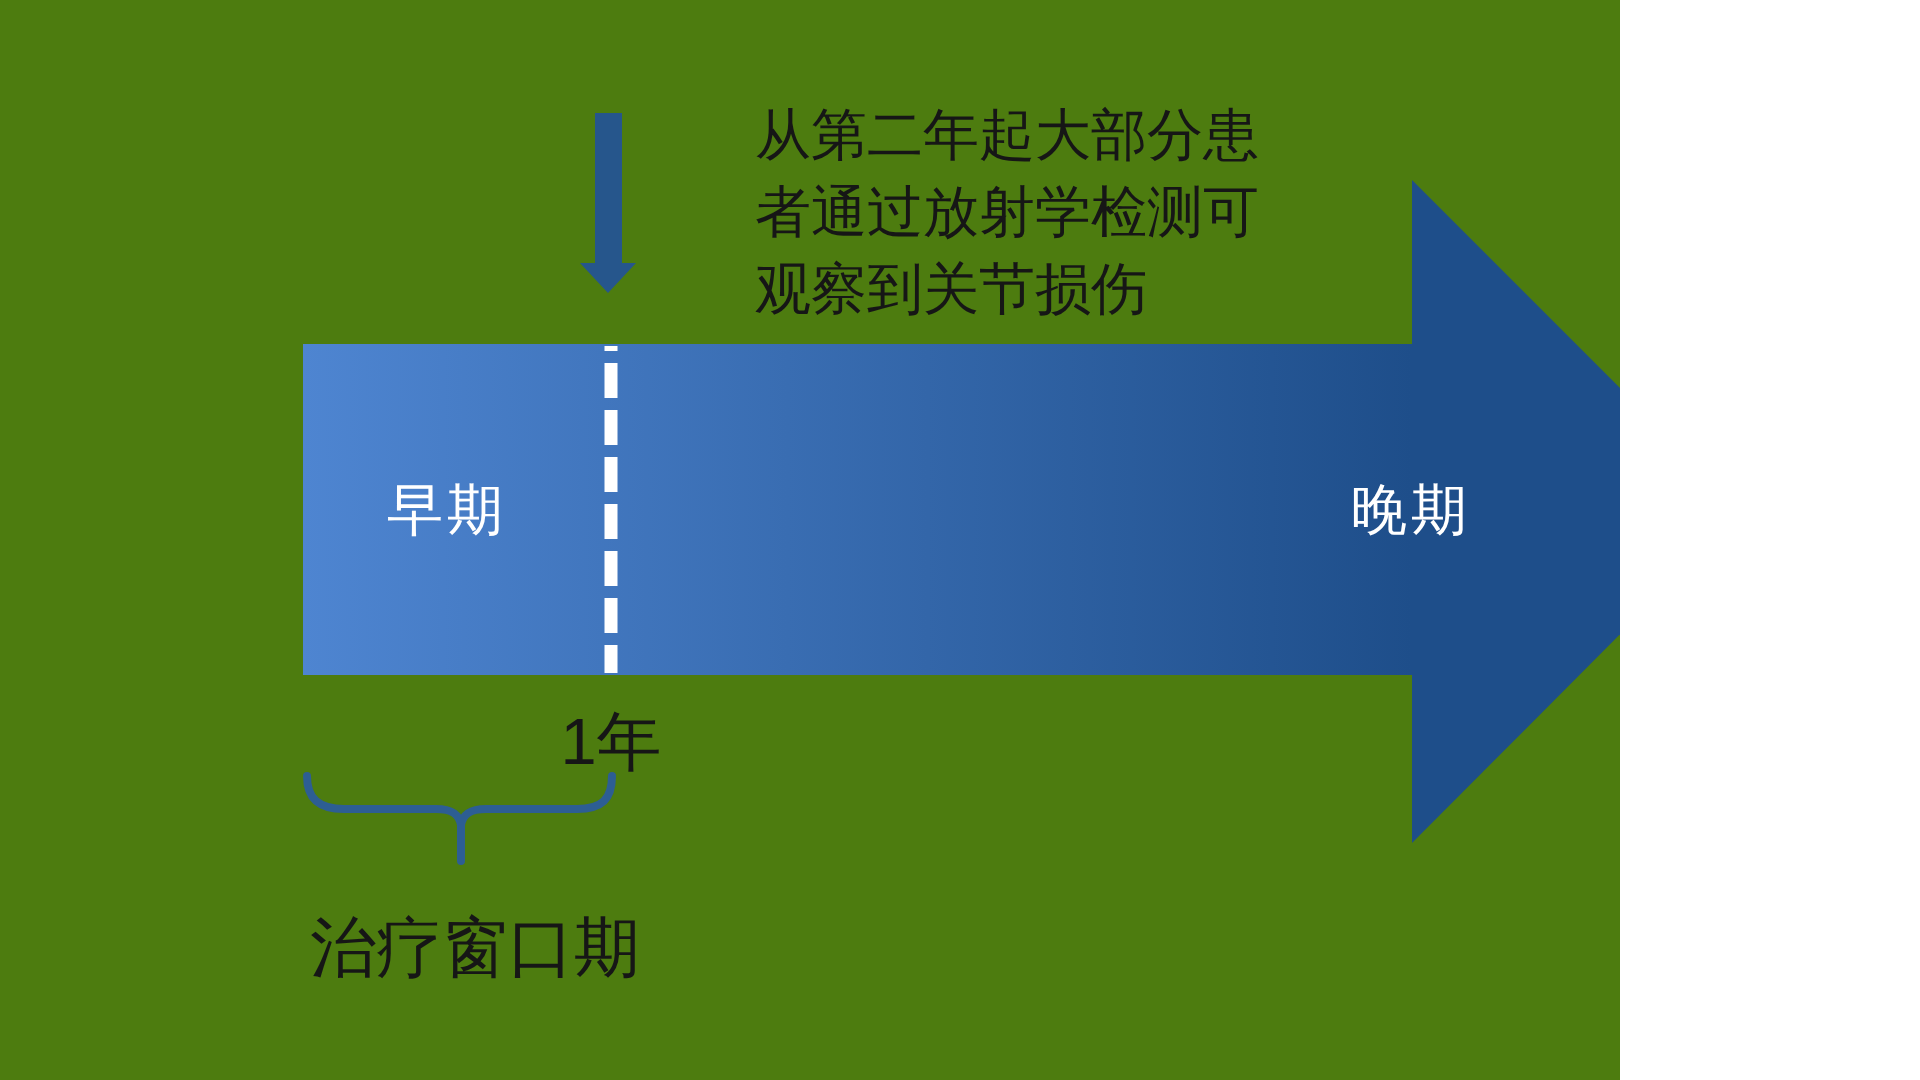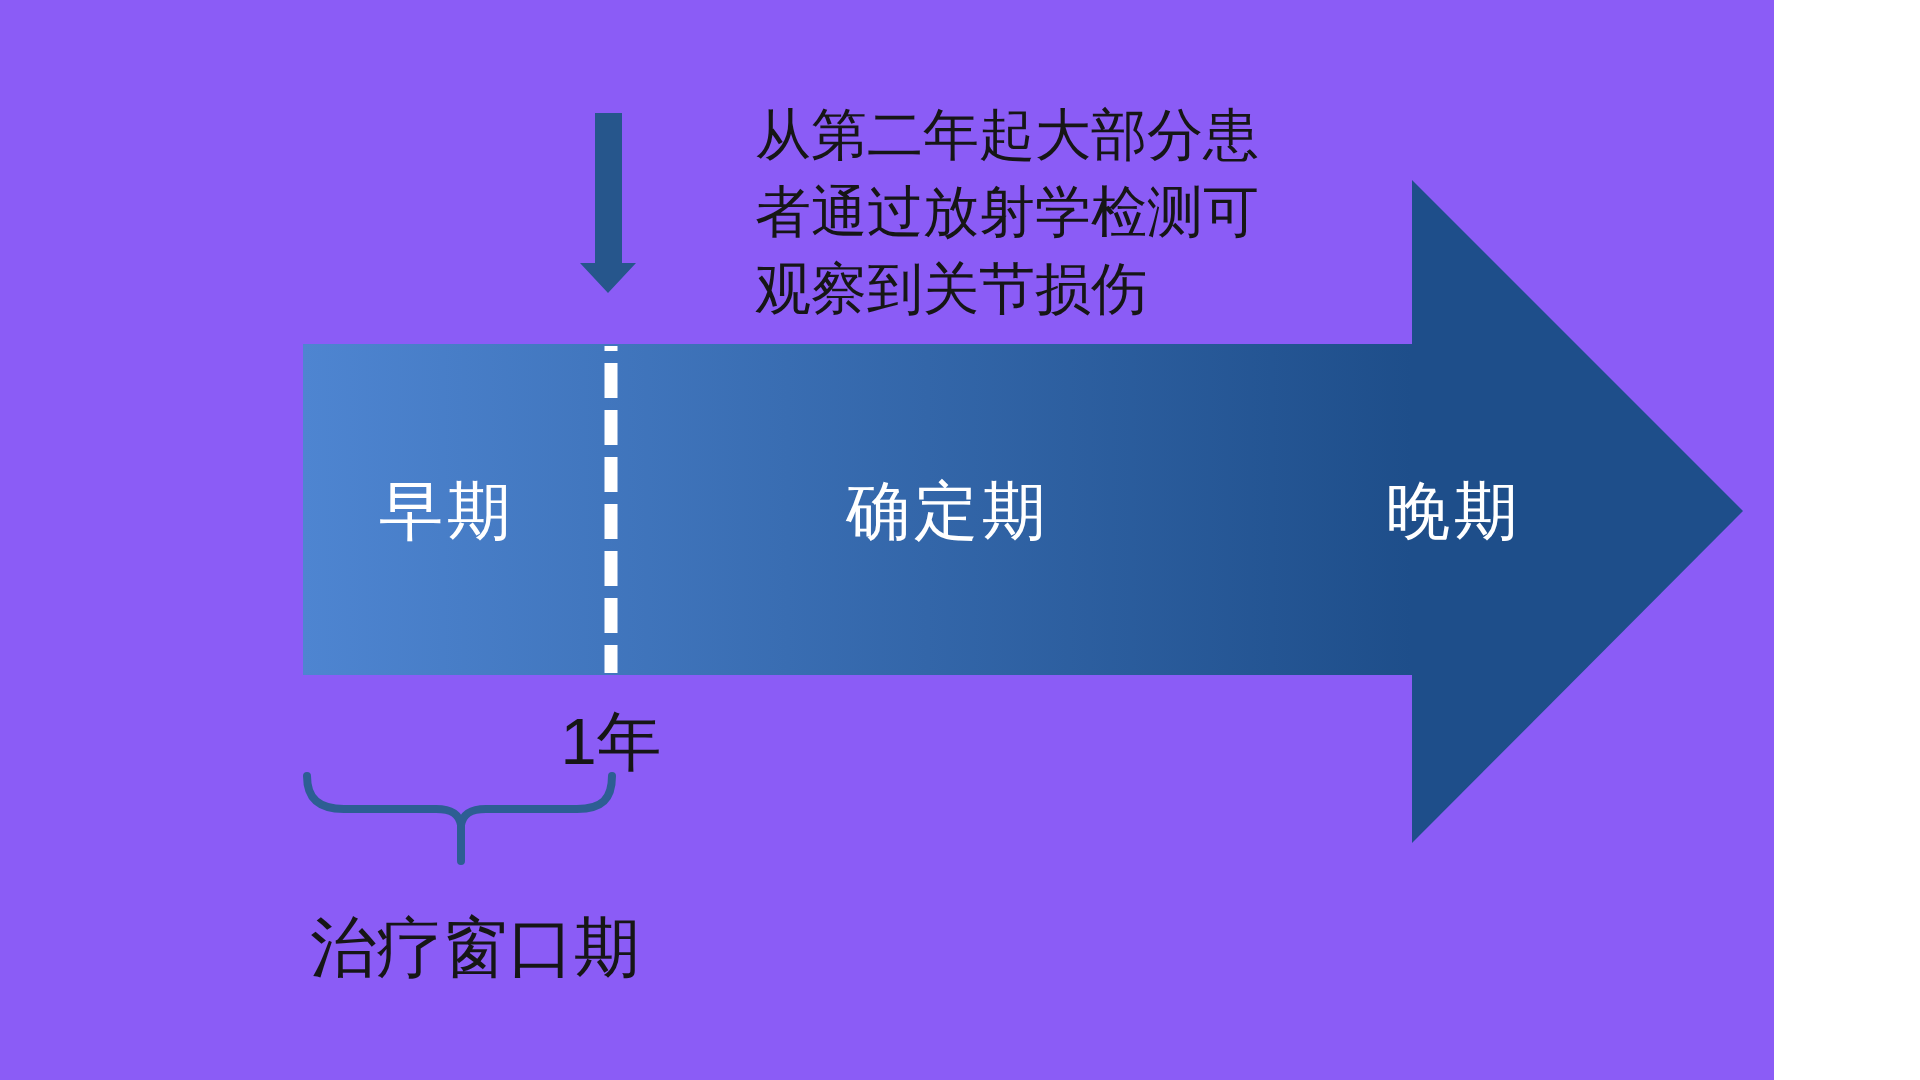--- a/index.html
+++ b/index.html
@@ -2,40 +2,40 @@
 <html><head>
 <meta charset="utf-8">
 <style>
   html, body {
     margin: 0;
     padding: 0;
     background: #ffffff;
   }
   .canvas {
     position: relative;
-    width: 1774px;
+    width: 1620px;
     height: 1080px;
-    background: #8b5cf6;
+    background: #4d7c0f;
     overflow: hidden;
     font-family: "Liberation Sans", "DejaVu Sans", sans-serif;
   }
   .shape-layer {
     position: absolute;
     left: 0;
     top: 0;
     width: 1920px;
     height: 1080px;
   }
   .label {
     position: absolute;
     white-space: nowrap;
   }
   .stage-label {
     color: #ffffff;
-    font-size: 64px;
+    font-size: 56px;
     font-weight: 500;
     letter-spacing: 4px;
     transform: translate(-50%, -50%);
   }
   .annotation {
     position: absolute;
     left: 755px;
     top: 96px;
     width: 520px;
     font-size: 56px;
@@ -85,21 +85,20 @@
              C 463 814, 470 809, 486 809 L 577 809 C 602 809, 612 799, 612 776
              M 461 822 L 461 861" fill="none" stroke-width="8" stroke-linecap="round" stroke="#2d5e93"></path>
   </svg>
 
   <div class="annotation">从第二年起大部分患
 者通过放射学检测可
 观察到关节损伤</div>
 
   <div class="label stage-label" style="left:447px; top:511px;">早期</div>
 
-  <div class="label stage-label" style="left:948px; top:511px;">确定期</div>
 
-  <div class="label stage-label" style="left:1411px; top:511px;margin-left:43px;">晚期</div>
+  <div class="label stage-label" style="left:1411px; top:511px;">晚期</div>
 
   <div class="label milestone">1年</div>
 
   <div class="label window-label">治疗窗口期</div>
 
 </div>
 
 </body></html>

